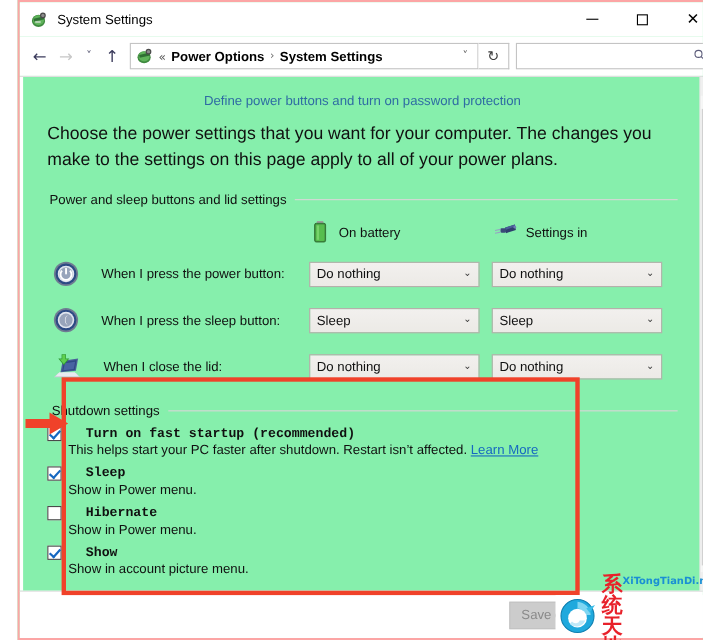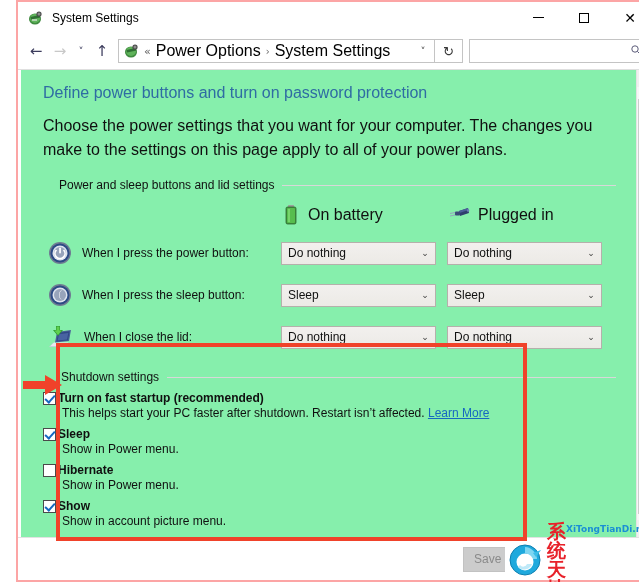--- a/index.html
+++ b/index.html
@@ -107,23 +107,24 @@
     position: relative;
     flex: 0 0 16px;
   }
   .addr-chev {
     color: #5a5a5a;
     font-size: 11px;
     margin-right: 5px;
     font-family: "DejaVu Sans", sans-serif;
   }
   .crumb {
-    font-size: 16px;
+    font-size: 12px;
     color: #000;
     white-space: nowrap;
+    font-weight: bold;
   }
   .crumb-sep {
     color: #6d6d6d;
     font-size: 10px;
     margin: 0 5px;
     font-family: "DejaVu Sans", sans-serif;
   }
   .addr-drop {
     margin-left: auto;
     width: 22px;
@@ -187,35 +188,36 @@
   }
   .content {
     flex: 1 1 auto;
     padding: 14px 20px 0 20px;
     box-sizing: border-box;
     position: relative;
     overflow: hidden;
   }
   .page-title {
     color: #2f6ca3;
-    font-size: 16px;
+    font-size: 12px;
     margin: 0 0 12px 2px;
     font-weight: normal;
+    text-align: center;
   }
   .page-desc {
     font-size: 16px;
     color: #101010;
     line-height: 1.5;
     margin: 0 0 16px 2px;
     max-width: 560px;
   }
   .group-header {
     display: flex;
     align-items: center;
-    margin: 0 0 6px 18px;
+    margin: 0 0 6px 4px;
   }
   .group-header .label {
     font-size: 12px;
     color: #101010;
     white-space: nowrap;
     padding-right: 8px;
   }
   .group-header .rule {
     flex: 1 1 auto;
     height: 1px;
@@ -229,33 +231,33 @@
     align-items: center;
   }
   .col-spacer { width: 240px; flex: 0 0 240px; }
   .col-head {
     width: 166px;
     flex: 0 0 166px;
     display: flex;
     align-items: center;
     gap: 7px;
   }
-  .col-head .ctext { font-size: 16px; color: #101010; }
+  .col-head .ctext { font-size: 12px; color: #101010; }
 
   .setting-row {
     display: flex;
     align-items: center;
     height: 42px;
   }
   .row-label {
     width: 240px;
     flex: 0 0 240px;
     display: flex;
     align-items: center;
-    gap: 9px;
+    gap: 19px;
     padding-left: 6px;
     box-sizing: border-box;
     text-align: right;
   }
   .row-label .rtext { font-size: 12px; color: #101010; }
   .combo {
     width: 155px;
     flex: 0 0 155px;
     height: 23px;
     border: 1px solid #b5b0ab;
@@ -286,21 +288,22 @@
 
   
   .shutdown-section {
     margin-top: 12px;
     padding-left: 2px;
   }
   .chk-row { margin-top: 7px; }
   .chk-line {
     display: flex;
     align-items: center;
-    gap: 2px;
+    gap: 22px;
+    font-family: Liberation Mono, monospace;
   }
   .checkbox {
     width: 13px; height: 13px;
     border: 1px solid #4a4a4a;
     background: #fff;
     box-sizing: border-box;
     position: relative;
     flex: 0 0 13px;
   }
   .checkbox.checked::after {
@@ -523,21 +526,21 @@
           <span>
             <svg class="ico" width="24" height="20" viewBox="0 0 24 20">
               <path d="M12 6 L21 3 L22 8 L13 11 Z" fill="#2f3f6e"></path>
               <path d="M12 6 L21 3 L21.4 5 L12.4 8 Z" fill="#4a5f99"></path>
               <rect x="8" y="6.5" width="5" height="4" rx="1" fill="#3a4a78"></rect>
               <path d="M3 8 L8 7 L8 8 L3 9 Z" fill="#97a2c2"></path>
               <path d="M3 10.5 L8 9.5 L8 10.5 L3 11.5 Z" fill="#97a2c2"></path>
               <circle cx="21" cy="5.5" r="1.2" fill="#6d7fb5"></circle>
             </svg>
           </span>
-          <span class="ctext">Plugged in</span>
+          <span class="ctext">Settings in</span>
         </div>
       </div>
 
       <div class="setting-row">
         <div class="row-label">
           <span>
             <svg class="ico" width="26" height="26" viewBox="0 0 26 26">
               <circle cx="13" cy="13" r="11" fill="#6f7b92"></circle>
               <circle cx="13" cy="13" r="9.5" fill="#2c4a84"></circle>
               <circle cx="13" cy="13" r="7.5" fill="#dfe4ee"></circle>

